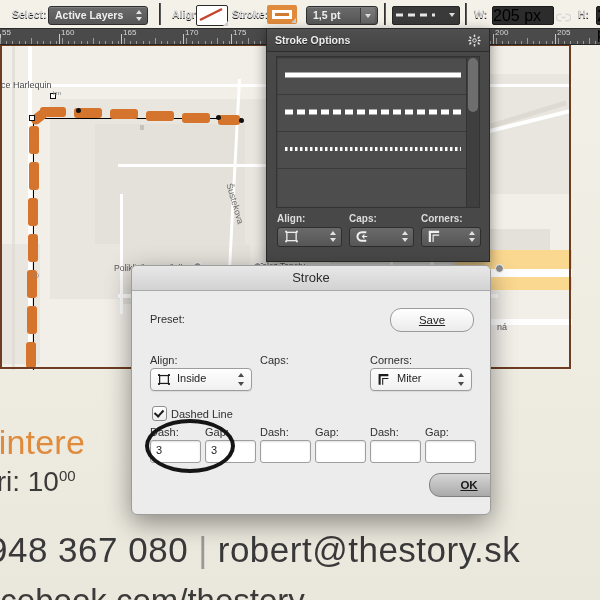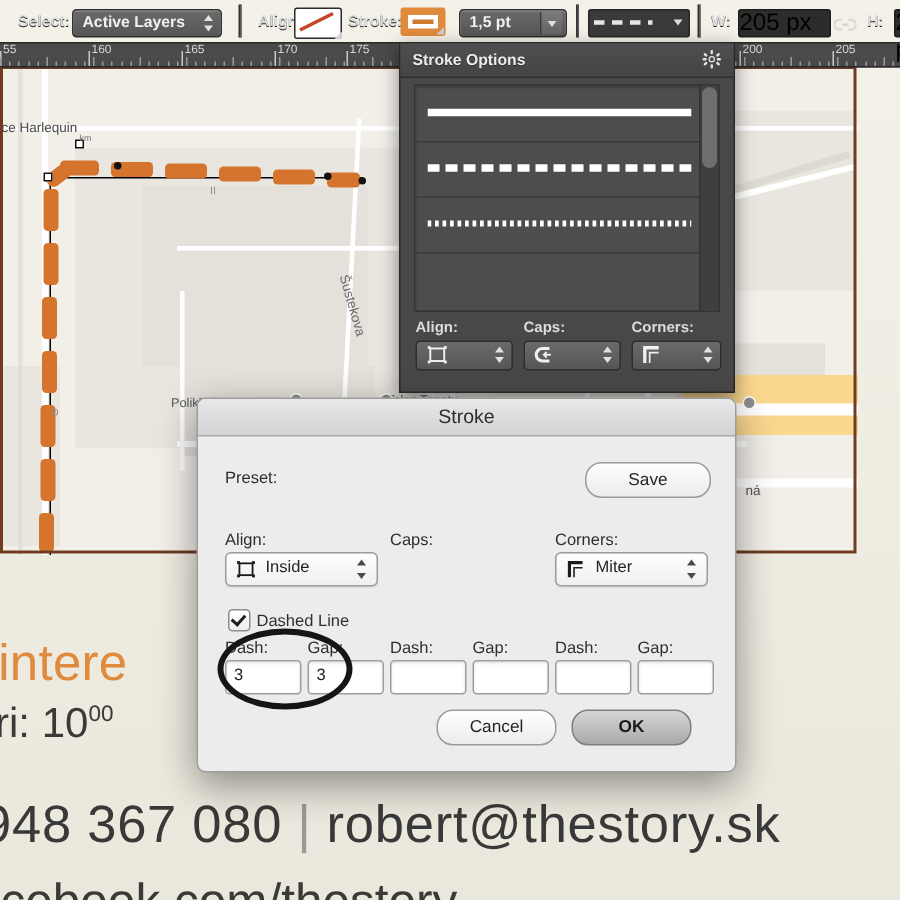--- a/index.html
+++ b/index.html
@@ -105,22 +105,22 @@
   .aqua-combo{position:absolute;height:21px;background:linear-gradient(180deg,#fefefe,#f0f0f0);
       border:1px solid #9c9c9c;border-radius:4px;box-shadow:0 1px 1px rgba(0,0,0,.08);}
   .aqua-combo .atxt{position:absolute;left:8px;top:3px;font-size:11px;color:#232323;
       font-family:"Liberation Sans",sans-serif;white-space:nowrap;}
   .aspin{position:absolute;right:6px;top:4px;width:7px;height:13px;}
   .aspin:before,.aspin:after{content:"";position:absolute;left:0;border-left:3.5px solid transparent;border-right:3.5px solid transparent;}
   .aspin:before{top:0;border-bottom:4.5px solid #4a4a4a;}
   .aspin:after{bottom:0;border-top:4.5px solid #4a4a4a;}
   .aqua-btn{position:absolute;height:22px;background:linear-gradient(180deg,#ffffff,#ebebeb);
       border:1px solid #9b9b9b;border-radius:11px;text-align:center;}
-  .aqua-btn span{font-size:11.5px;color:#242424;line-height:22px;font-family:"Liberation Sans",sans-serif;}
-  .aqua-btn.primary{background:linear-gradient(180deg,#d6d6d6,#a9a9a9);border-color:#7f7f7f;}
+  .aqua-btn span{font-size:11.5px;color:#242424;line-height:22px;font-family:"Liberation Sans",sans-serif;text-decoration:underline;}
+  .aqua-btn.primary{background:linear-gradient(180deg,#d6d6d6,#a9a9a9);border-color:#7f7f7f;margin-left:48px;}
   .aqua-btn.primary span{color:#1a1a1a;font-weight:bold;}
   .field{position:absolute;height:21px;background:#fff;border:1px solid #9e9e9e;border-radius:3px;
       box-shadow:inset 0 1px 2px rgba(0,0,0,.12);}
   .field .ftx{position:absolute;left:5px;top:3px;font-size:11px;color:#1e1e1e;font-family:"Liberation Sans",sans-serif;}
   .chk{position:absolute;width:13px;height:13px;background:linear-gradient(180deg,#fff,#eee);
       border:1px solid #8e8e8e;border-radius:3px;}
   .chk:after{content:"";position:absolute;left:3px;top:1px;width:4px;height:7px;
       border:solid #1d1d1d;border-width:0 2px 2px 0;transform:rotate(42deg);}
   .annot{position:absolute;border:4px solid #151515;border-radius:50%;}
 </style>
@@ -521,23 +521,20 @@
         <div class="dlg-lbl" style="left:238px;top:160px;">Dash:</div>
         <div class="field" style="left:238px;top:174px;width:49px;">
           <div class="ftx"></div>
         </div>
         <div class="dlg-lbl" style="left:293px;top:160px;">Gap:</div>
         <div class="field" style="left:293px;top:174px;width:49px;">
           <div class="ftx"></div>
         </div>
       </div>
 
-    <div class="aqua-btn" style="left:159px;top:207px;width:78px;">
-      <span>Cancel</span>
-    </div>
     <div class="aqua-btn primary" style="left:249px;top:207px;width:78px;">
       <span>OK</span>
     </div>
   </div>
 
   <div class="annot" style="left:145px;top:419px;width:82px;height:46px;"></div>
 
 </div>
 
 </body></html>

